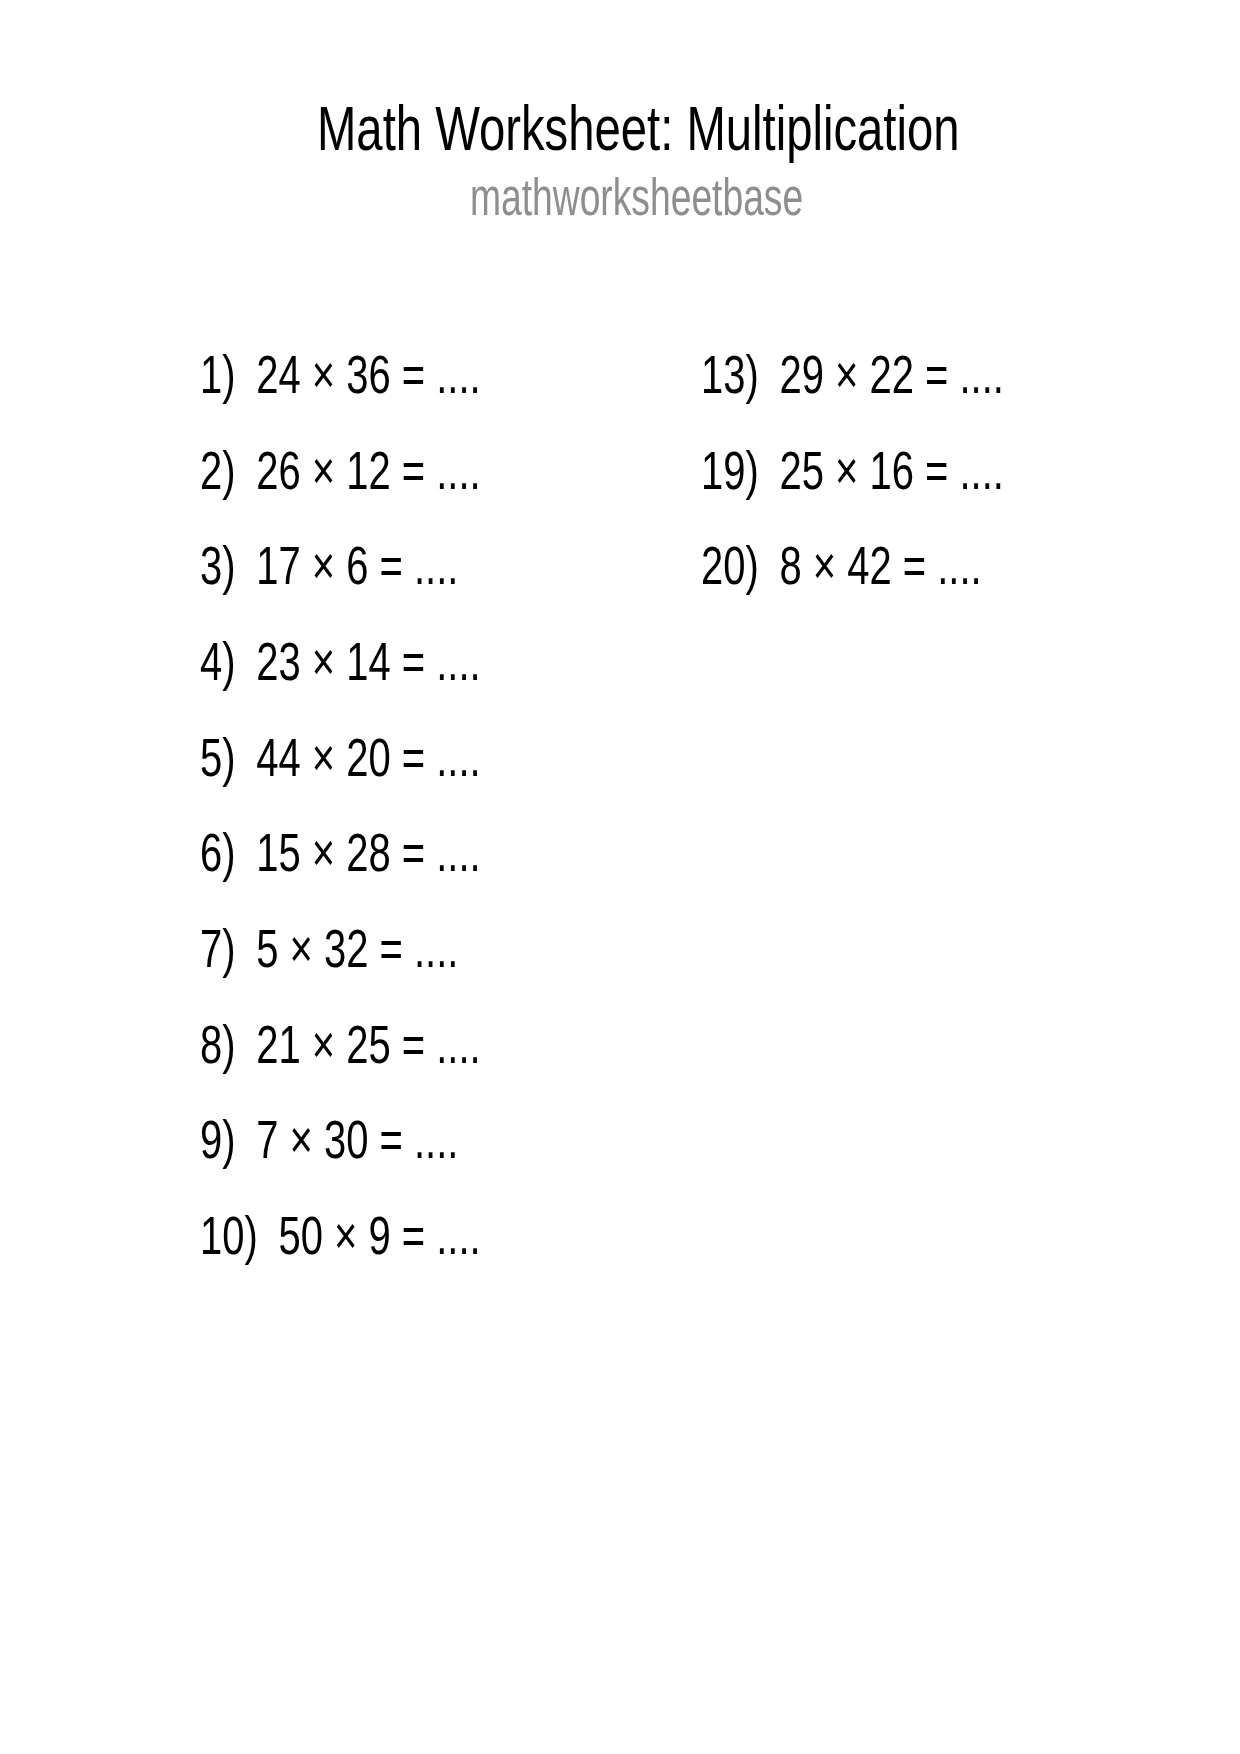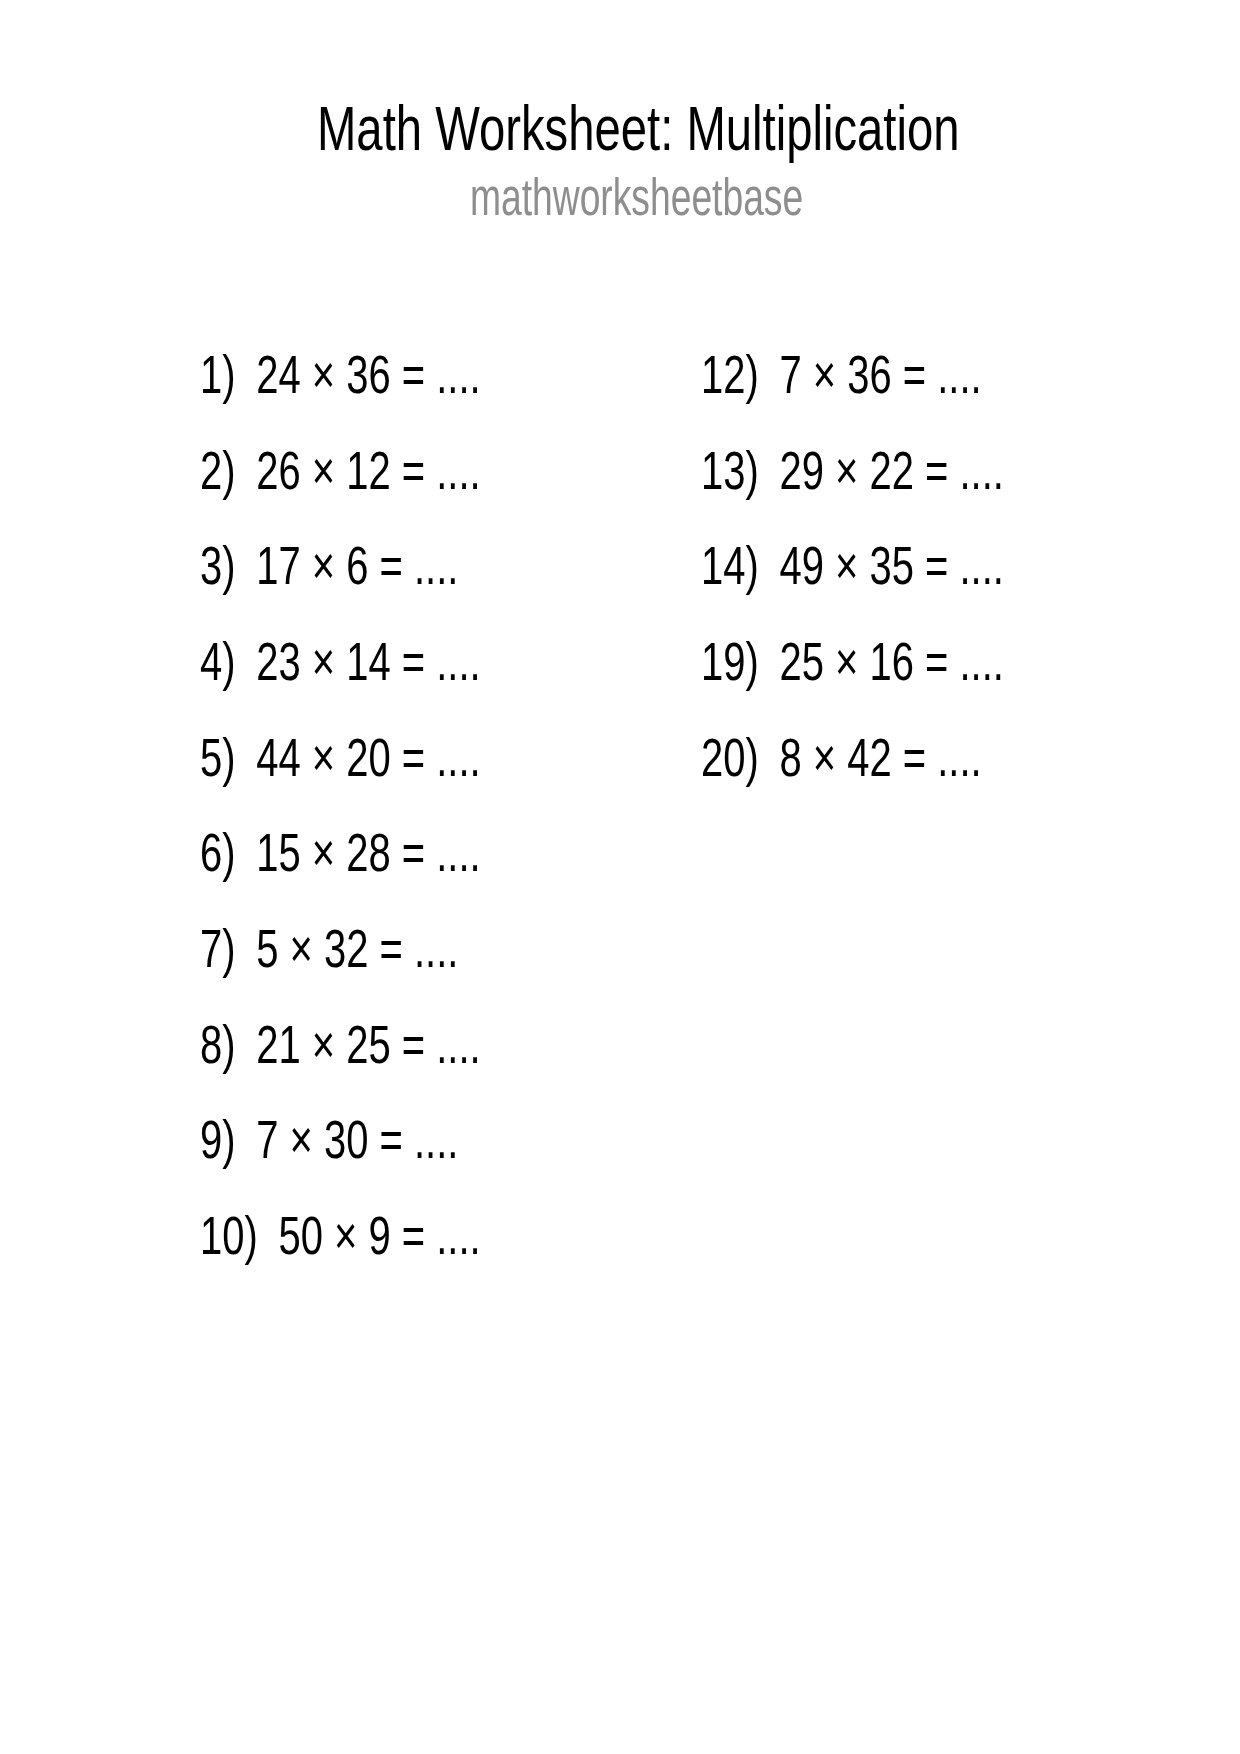--- a/index.html
+++ b/index.html
@@ -129,34 +129,22 @@
         <span class="ptext">
           <span>10)</span>
           <span class="expr">50 × 9 = ....</span>
         </span>
       </div>
   </div>
 
   <div class="col col-right">
     <div class="row">
         <span class="ptext">
-          <span>12)</span>
-          <span class="expr">7 × 36 = ....</span>
-        </span>
-      </div>
-    <div class="row">
-        <span class="ptext">
           <span>13)</span>
           <span class="expr">29 × 22 = ....</span>
-        </span>
-      </div>
-    <div class="row">
-        <span class="ptext">
-          <span>14)</span>
-          <span class="expr">49 × 35 = ....</span>
         </span>
       </div>
     <div class="row">
         <span class="ptext">
           <span>19)</span>
           <span class="expr">25 × 16 = ....</span>
         </span>
       </div>
     <div class="row">
         <span class="ptext">

